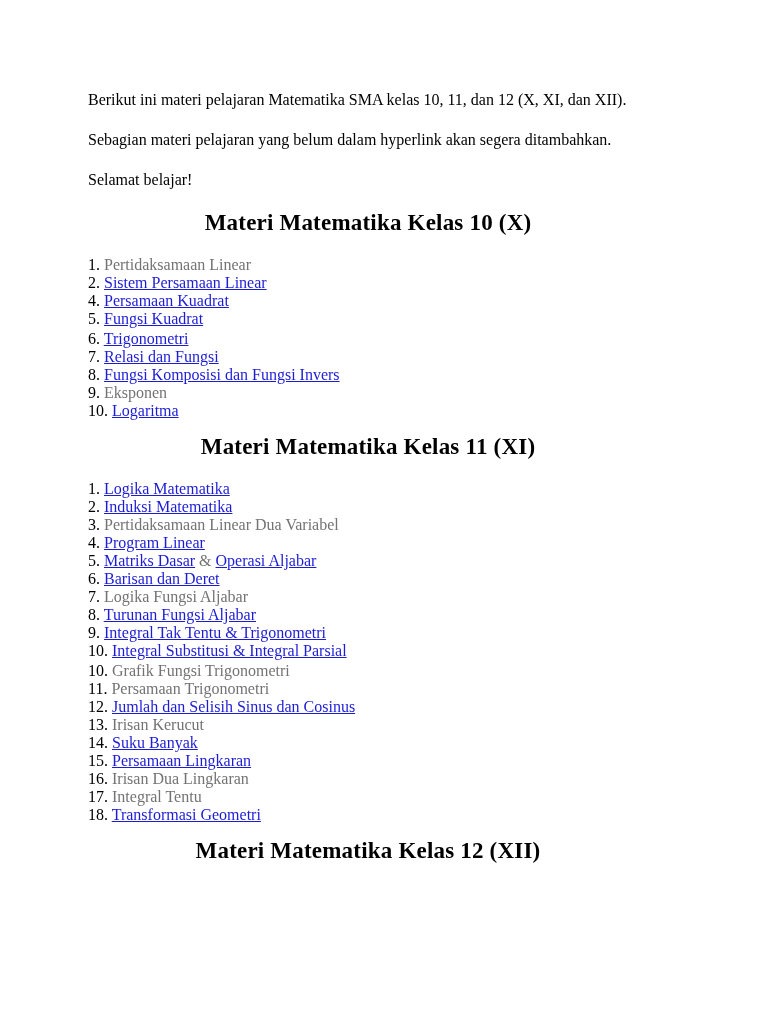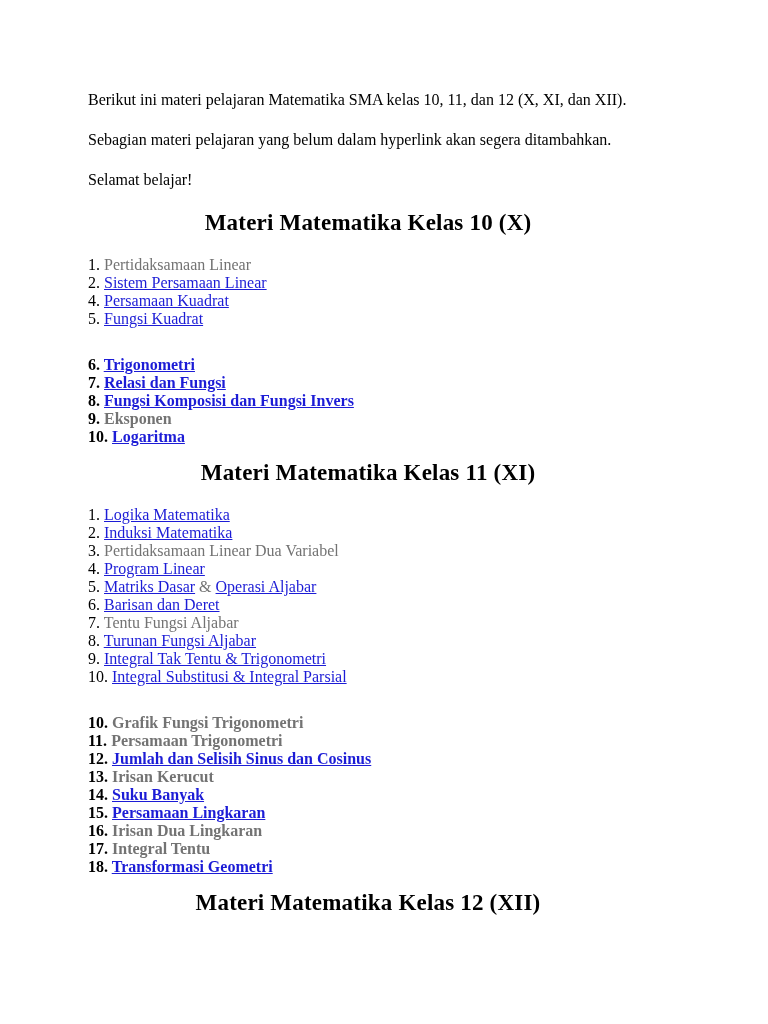--- a/index.html
+++ b/index.html
@@ -23,21 +23,21 @@
   }
   h1.section-heading {
     font-size: 23px;
     line-height: 25px;
     font-weight: bold;
     text-align: center;
     margin: 14px 0 21px 0;
     letter-spacing: 0.2px;
   }
   .list-group { margin: 0; }
-  .list-group + .list-group { margin-top: 28px; font-weight: bold; }
+  .list-group + .list-group { margin-top: 2px; }
   .list-item {
     font-size: 16px;
     line-height: 18px;
     white-space: nowrap;
   }
   .item-number { color: #000000; }
   a.materi-link {
     color: var(--link-color, #0000ee);
     text-decoration: underline;
     cursor: pointer;
@@ -70,21 +70,21 @@
       </div>
       <div class="section">
         <h1 class="section-heading">Materi Matematika Kelas 11 (XI)</h1>
         <div class="list-group">
           <div class="list-item"><span class="item-number">1. </span> <a class="materi-link" href="#">Logika Matematika</a></div>
           <div class="list-item"><span class="item-number">2. </span> <a class="materi-link" href="#">Induksi Matematika</a></div>
           <div class="list-item"><span class="item-number">3. </span> <span class="plain-part">Pertidaksamaan Linear Dua Variabel</span></div>
           <div class="list-item"><span class="item-number">4. </span> <a class="materi-link" href="#">Program Linear</a></div>
           <div class="list-item"><span class="item-number">5. </span> <a class="materi-link" href="#">Matriks Dasar</a><span class="plain-part"> &amp; </span><a class="materi-link" href="#">Operasi Aljabar</a></div>
           <div class="list-item"><span class="item-number">6. </span> <a class="materi-link" href="#">Barisan dan Deret</a></div>
-          <div class="list-item"><span class="item-number">7. </span> <span class="plain-part">Tentu Fungsi Aljabar</span></div>
+          <div class="list-item"><span class="item-number">7. </span> <span class="plain-part">Logika Fungsi Aljabar</span></div>
           <div class="list-item"><span class="item-number">8. </span> <a class="materi-link" href="#">Turunan Fungsi Aljabar</a></div>
           <div class="list-item"><span class="item-number">9. </span> <a class="materi-link" href="#">Integral Tak Tentu &amp; Trigonometri</a></div>
           <div class="list-item"><span class="item-number">10. </span> <a class="materi-link" href="#">Integral Substitusi &amp; Integral Parsial</a></div>
         </div>
         <div class="list-group">
           <div class="list-item"><span class="item-number">10. </span> <span class="plain-part">Grafik Fungsi Trigonometri</span></div>
           <div class="list-item"><span class="item-number">11. </span> <span class="plain-part">Persamaan Trigonometri</span></div>
           <div class="list-item"><span class="item-number">12. </span> <a class="materi-link" href="#">Jumlah dan Selisih Sinus dan Cosinus</a></div>
           <div class="list-item"><span class="item-number">13. </span> <span class="plain-part">Irisan Kerucut</span></div>
           <div class="list-item"><span class="item-number">14. </span> <a class="materi-link" href="#">Suku Banyak</a></div>

